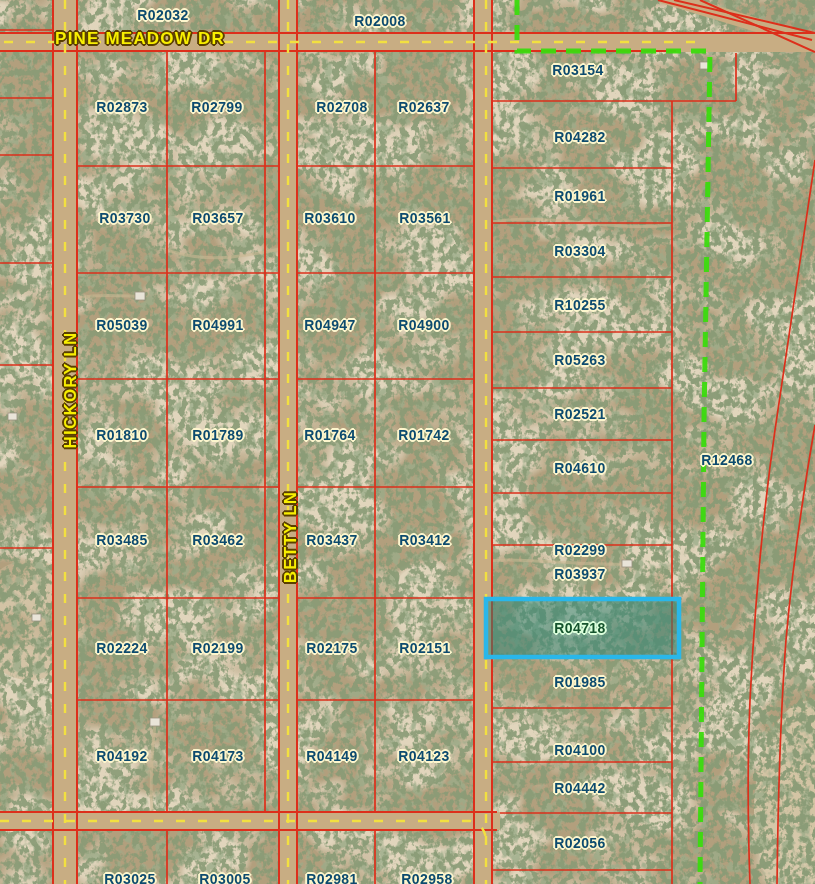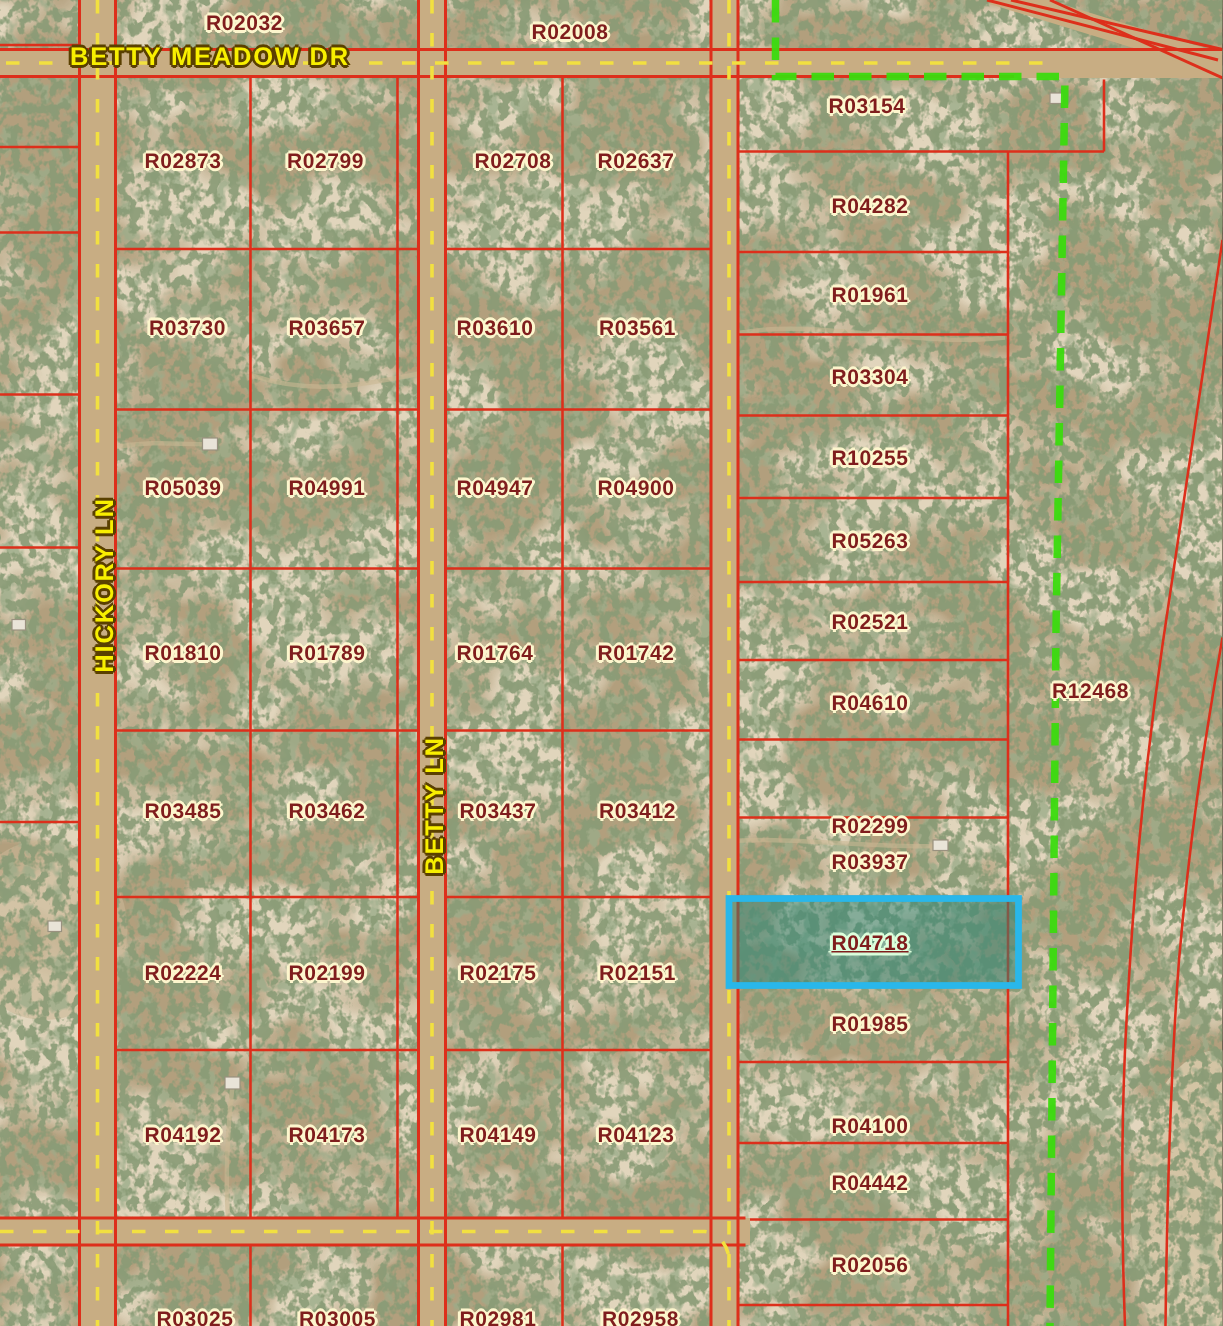--- a/index.html
+++ b/index.html
@@ -9,33 +9,32 @@
     overflow:hidden;
     font-family:"Liberation Sans","DejaVu Sans",sans-serif;
     background:#b29f7d;
   }
   .map svg{position:absolute;left:0;top:0;}
   .plabel{
     position:absolute;
     transform:translate(-50%,-50%);
     font:700 14px/1 "Liberation Sans","DejaVu Sans",sans-serif;
     letter-spacing:.4px;
-    color:#7f1d1d;
+    color:#0c4a6e;
     white-space:nowrap;
     text-shadow:
       -2px 0 0 #fdf6cd, 2px 0 0 #fdf6cd, 0 -2px 0 #fdf6cd, 0 2px 0 #fdf6cd,
       -1px -1px 0 #fdf6cd, 1px -1px 0 #fdf6cd, -1px 1px 0 #fdf6cd, 1px 1px 0 #fdf6cd;
     cursor:pointer;
   }
   .plabel--hl{
-    color:#7f1d1d;
+    color:#14532d;
     text-shadow:
       -2px 0 0 #dcffdc, 2px 0 0 #dcffdc, 0 -2px 0 #dcffdc, 0 2px 0 #dcffdc,
       -1px -1px 0 #dcffdc, 1px -1px 0 #dcffdc, -1px 1px 0 #dcffdc, 1px 1px 0 #dcffdc;
-    text-decoration: underline;
   }
   .rlabel{
     position:absolute;
     transform:translate(-50%,-50%);
     font:800 17px/1 "Liberation Sans","DejaVu Sans",sans-serif;
     letter-spacing:1.2px;
     color:#f8ef00;
     white-space:nowrap;
     text-shadow:
       -2px 0 0 #5a4000, 2px 0 0 #5a4000, 0 -2px 0 #5a4000, 0 2px 0 #5a4000,
@@ -217,16 +216,16 @@
       <div class="plabel" style="left: 580px; top: 550px;">R02299</div>
       <div class="plabel" style="left: 580px; top: 574px;">R03937</div>
       <div class="plabel plabel--hl" style="left: 580px; top: 628px;">R04718</div>
       <div class="plabel" style="left: 580px; top: 682px;">R01985</div>
       <div class="plabel" style="left: 580px; top: 736px; margin-top: 14px;">R04100</div>
       <div class="plabel" style="left: 580px; top: 788px;">R04442</div>
       <div class="plabel" style="left: 580px; top: 843px;">R02056</div>
       <div class="plabel" style="left: 727px; top: 460px;">R12468</div>
     </div>
 
-  <div class="rlabel" style="left:140px;top:38px;">BETTY MEADOW DR</div>
+  <div class="rlabel" style="left:140px;top:38px;">PINE MEADOW DR</div>
   <div class="rlabel rlabel--vert" style="left:70px;top:390px;">HICKORY LN</div>
   <div class="rlabel rlabel--vert" style="left:290px;top:537px;">BETTY LN</div>
 </div>
 
 </body></html>

